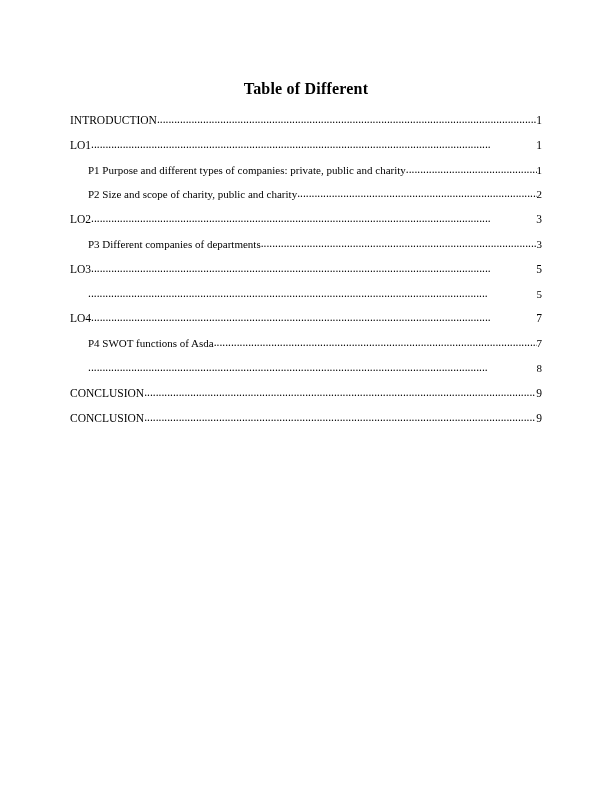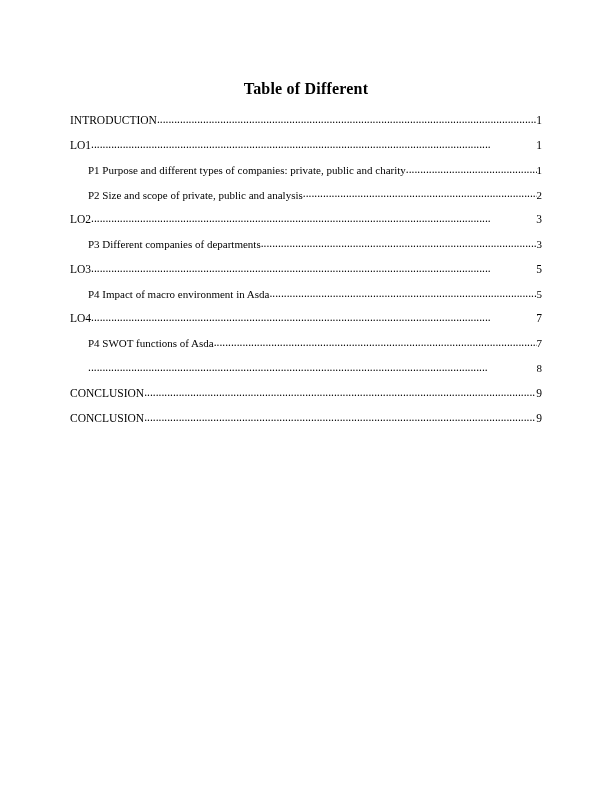--- a/index.html
+++ b/index.html
@@ -35,21 +35,21 @@
     letter-spacing: 0.2px;
   }
   .toc {
     position: absolute;
     top: 114px;
     left: 70px;
     width: 472px;
   }
   .toc-entry {
     display: flex;
-    align-items: center;
+    align-items: flex-start;
     font-size: 11.5px;
     line-height: 1.2;
     white-space: nowrap;
     margin-bottom: 11px;
     font-family: Liberation Serif, serif;
   }
   .toc-entry.level-1 {
     padding-left: 0;
   }
   .toc-entry.level-2 {
@@ -92,41 +92,40 @@
         <span class="toc-label">LO1</span>
         <span class="toc-dots">...........................................................................................................................................</span>
         <span class="toc-page">1</span>
       </div>
       <div class="toc-entry level-2">
         <span class="toc-label">P1 Purpose and different types of companies: private, public and charity</span>
         <span class="toc-dots">...........................................................................................................................................</span>
         <span class="toc-page">1</span>
       </div>
       <div class="toc-entry level-2">
-        <span class="toc-label">P2 Size and scope of private, public and analysis</span>
+        <span class="toc-label">P2 Size and scope of charity, public and charity</span>
         <span class="toc-dots">...........................................................................................................................................</span>
         <span class="toc-page">2</span>
       </div>
       <div class="toc-entry level-1">
         <span class="toc-label">LO2 </span>
         <span class="toc-dots">...........................................................................................................................................</span>
         <span class="toc-page">3</span>
       </div>
       <div class="toc-entry level-2">
         <span class="toc-label">P3 Different companies of departments</span>
         <span class="toc-dots">...........................................................................................................................................</span>
         <span class="toc-page">3</span>
       </div>
       <div class="toc-entry level-1">
         <span class="toc-label">LO3</span>
         <span class="toc-dots">...........................................................................................................................................</span>
         <span class="toc-page">5</span>
       </div>
       <div class="toc-entry level-2">
-        <span class="toc-label">P4 Impact of macro environment in Asda</span>
         <span class="toc-dots">...........................................................................................................................................</span>
         <span class="toc-page">5</span>
       </div>
       <div class="toc-entry level-1">
         <span class="toc-label">LO4</span>
         <span class="toc-dots">...........................................................................................................................................</span>
         <span class="toc-page">7</span>
       </div>
       <div class="toc-entry level-2">
         <span class="toc-label">P4 SWOT functions of Asda</span>

